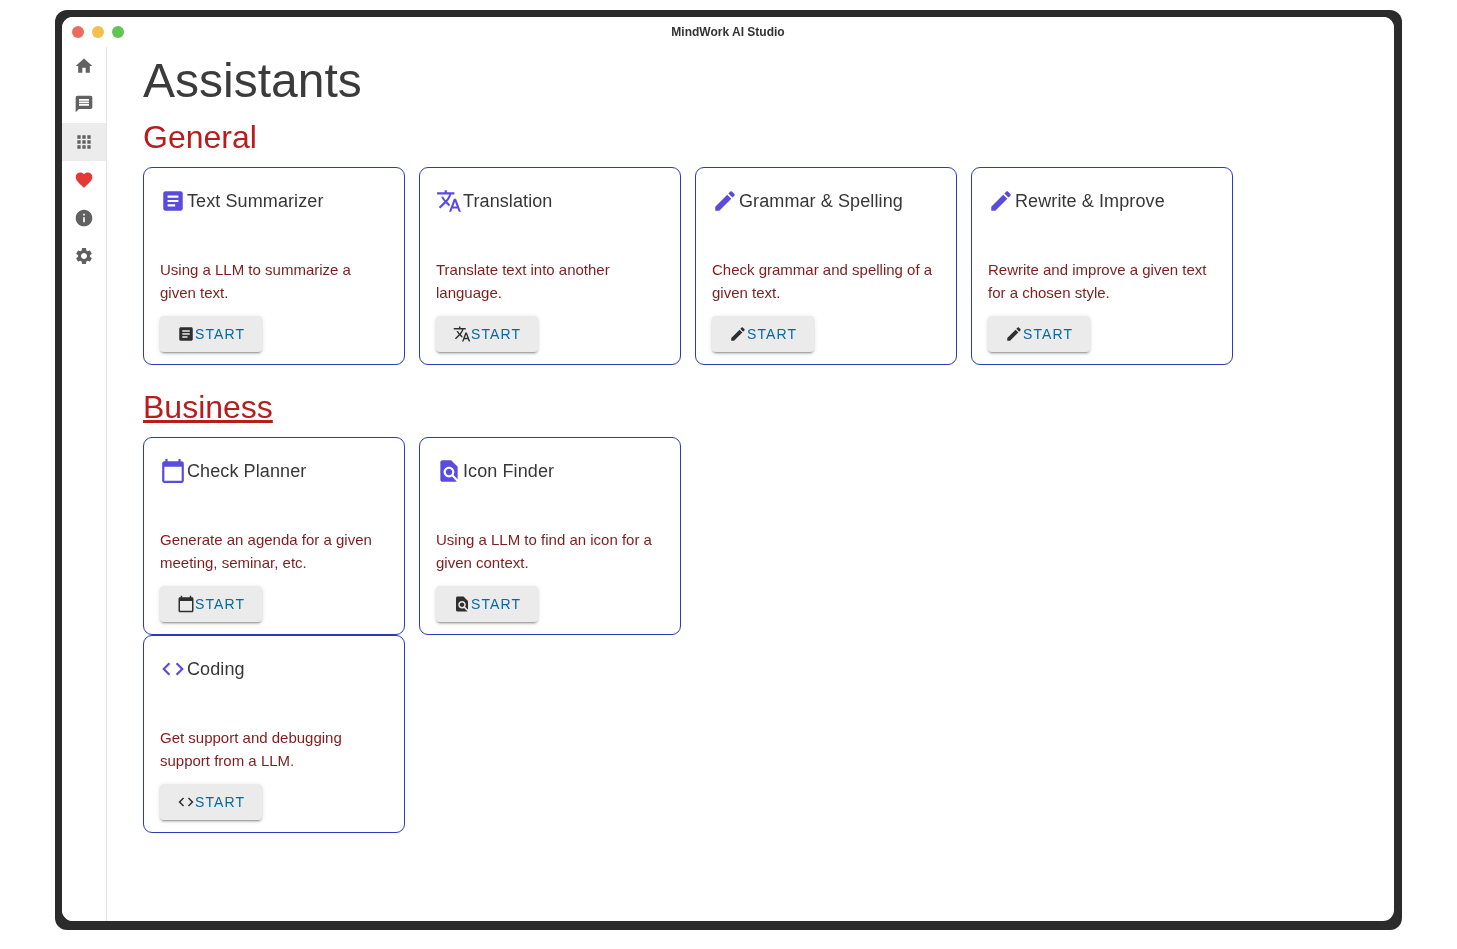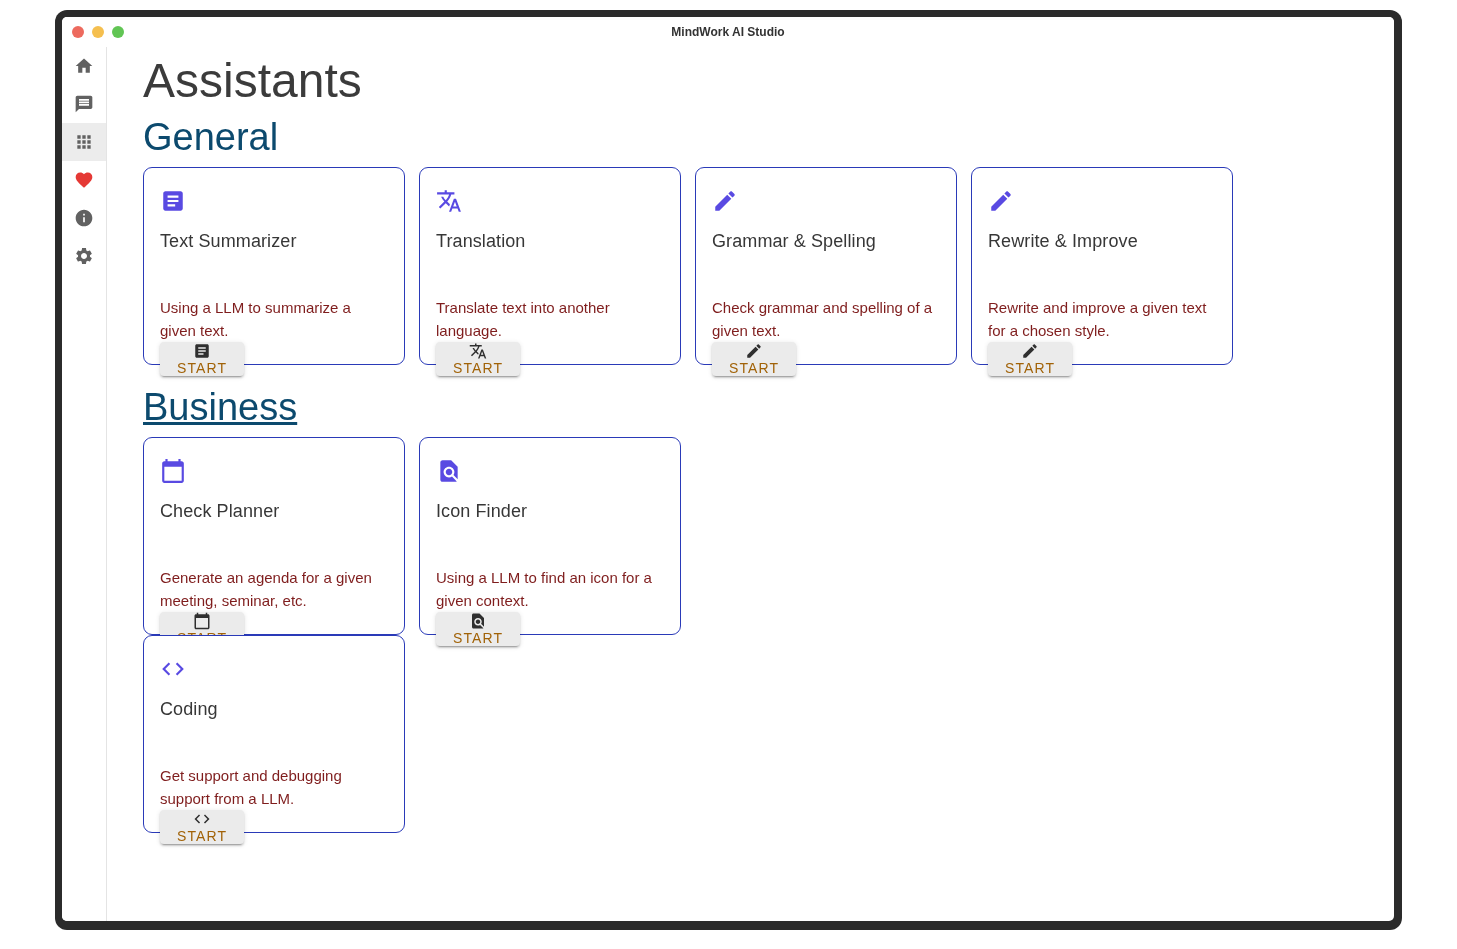--- a/index.html
+++ b/index.html
@@ -16,21 +16,21 @@
     position: absolute;
     left: 55px; top: 10px;
     width: 1347px; height: 920px;
     background: #2b2b2b;
     border-radius: 12px;
     padding: 7px 8px 9px 7px;
   }
   .window {
     width: 100%; height: 100%;
     background: #ffffff;
-    border-radius: 5px;
+    border-radius: 11px;
     display: flex;
     flex-direction: column;
     overflow: hidden;
   }
 
   
   .titlebar {
     flex: none;
     height: 30px;
     position: relative;
@@ -79,43 +79,42 @@
   
   h1.page-title {
     font-size: 48px;
     line-height: 48px;
     font-weight: 400;
     color: #3b3b3b;
     margin: 2px 0 14px 0;
     letter-spacing: 0;
   }
   h2.section-title {
-    font-size: 38px;
+    font-size: 32px;
     line-height: 36px;
     font-weight: 400;
-    color: #0c4a6e;
+    color: #b91c1c;
     margin: 0 0 12px 0;
   }
   h2.section-title.later { margin-top: 24px; text-decoration: underline; }
 
   
   .card-row { display: flex; gap: 14px; }
   .card {
     width: 262px; height: 198px;
     border: 1.5px solid #2A3AB8;
     border-radius: 9px;
     background: #ffffff;
     padding: 14px 16px 12px 16px;
     display: flex;
     flex-direction: column;
   }
   .card-head {
-    display: flex; gap: 17px;
+    display: flex; align-items: center; gap: 1px;
     margin-top: 6px;
-    flex-direction: column;
   }
   .card-head svg { width: 26px; height: 26px; color: #594AE2; flex: none; }
   .card-title {
     font-size: 18px; font-weight: 500; color: #373737;
     letter-spacing: 0.1px;
   }
   .card-desc {
     margin-top: 44px;
     font-size: 15px;
     line-height: 23px;
@@ -127,24 +126,23 @@
     display: inline-flex; align-items: center; gap: 0;
     height: 36px;
     padding: 0 17px;
     background: #ebebeb;
     border: none;
     border-radius: 4px;
     font-family: "Liberation Sans", sans-serif;
     font-size: 14px;
     font-weight: 500;
     letter-spacing: 1.1px;
-    color: #a16207;
+    color: #0369a1;
     cursor: pointer;
     box-shadow: 0 3px 1px -2px rgba(0,0,0,.2), 0 2px 2px 0 rgba(0,0,0,.14), 0 1px 5px 0 rgba(0,0,0,.12);
-    flex-direction: column;
   }
   .start-btn svg { width: 18px; height: 18px; color: #2f2f2f; }
 
   .svg-defs { position: absolute; width: 0; height: 0; overflow: hidden; }
 </style>
 </head>
 <body>
 
 <svg class="svg-defs" xmlns="http://www.w3.org/2000/svg">
   <defs>

